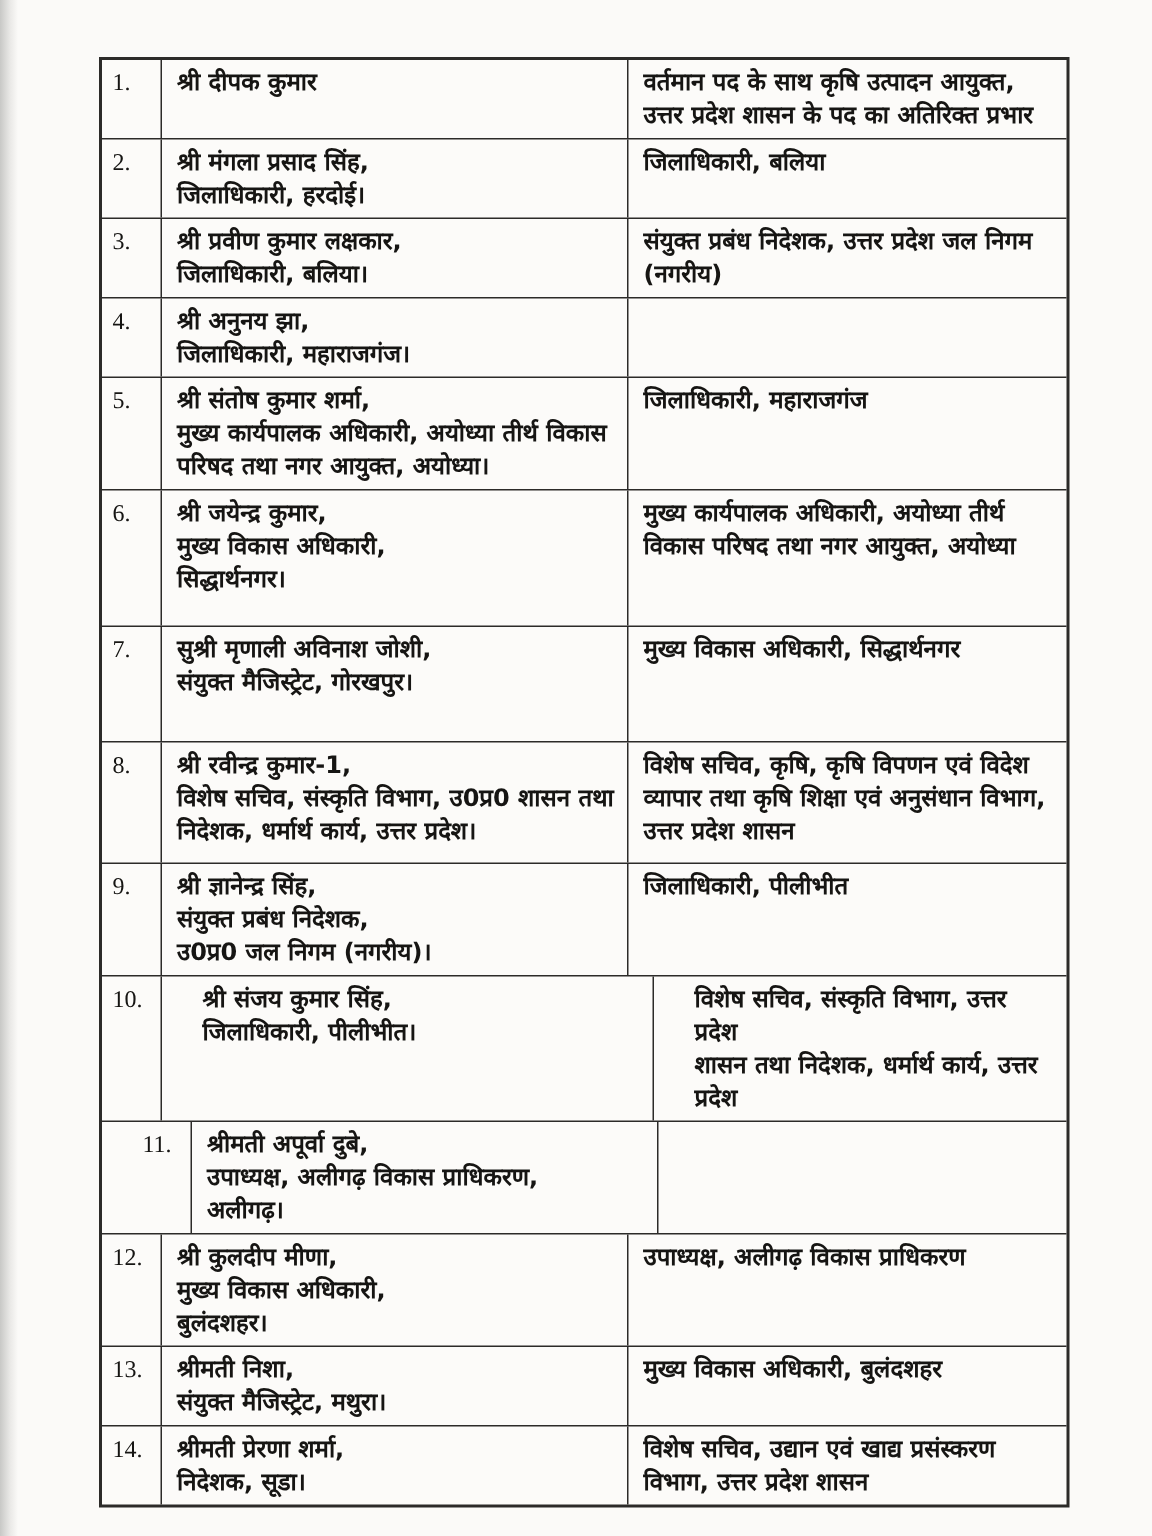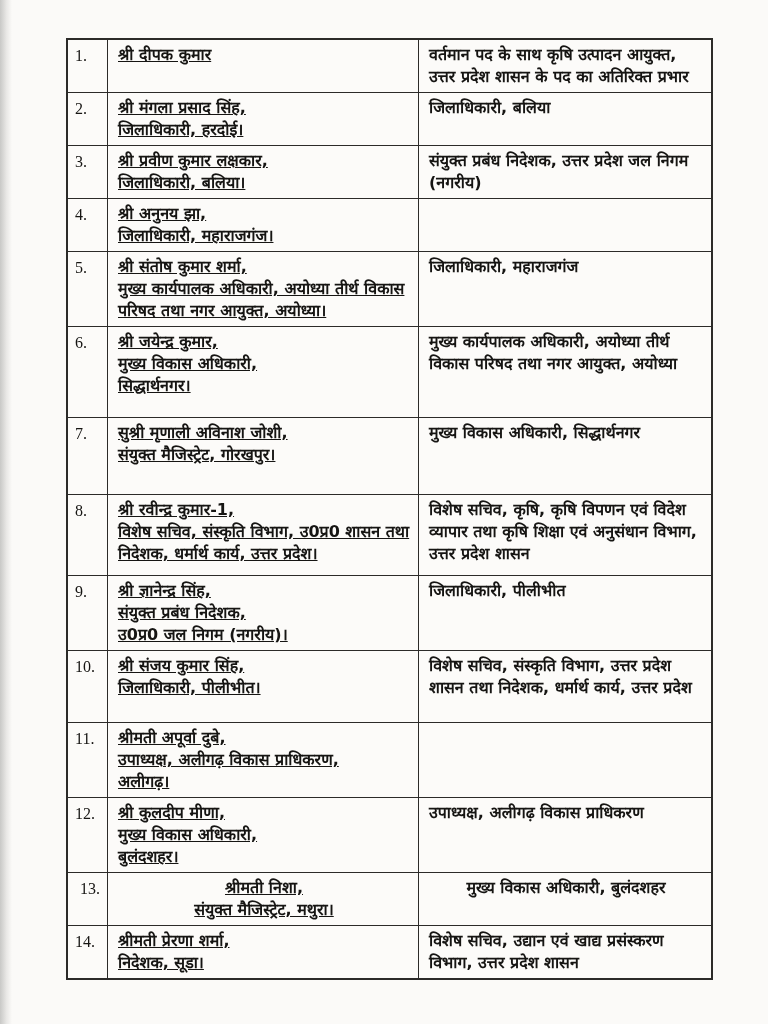--- a/index.html
+++ b/index.html
@@ -54,37 +54,36 @@
     font-family: "Liberation Serif", serif;
     font-size: 16px;
     font-weight: normal;
     padding: 5px 2px 2px 7px;
     border-right: 1.5px solid #2c2b29;
     white-space: nowrap;
   }
 
   .cell.officer {
     border-right: 1.5px solid #2c2b29;
-    text-decoration: underline;
   }
 
   
   .row:nth-child(1)  { min-height: 52px; }
   .row:nth-child(2)  { min-height: 47px; }
   .row:nth-child(3)  { min-height: 48px; }
   .row:nth-child(4)  { min-height: 47px; }
   .row:nth-child(5)  { min-height: 68px; }
   .row:nth-child(6)  { min-height: 91px; }
   .row:nth-child(7)  { min-height: 77px; }
   .row:nth-child(8)  { min-height: 81px; }
   .row:nth-child(9)  { min-height: 70px; }
-  .row:nth-child(10) { min-height: 72px; }
-  .row:nth-child(11) { min-height: 72px; }
+  .row:nth-child(10) { min-height: 72px; gap: 17px; }
+  .row:nth-child(11) { min-height: 72px; padding-left: 20px; }
   .row:nth-child(12) { min-height: 72px; }
-  .row:nth-child(13) { min-height: 49px; text-align: center; }
+  .row:nth-child(13) { min-height: 49px; }
   .row:nth-child(14) { min-height: 49px; }
 </style>
 </head>
 <body>
 
 <div class="scan-edge"></div>
 
 <div class="doc-table" id="table-body">
   <div class="row">
     <div class="cell serial">1.</div>

